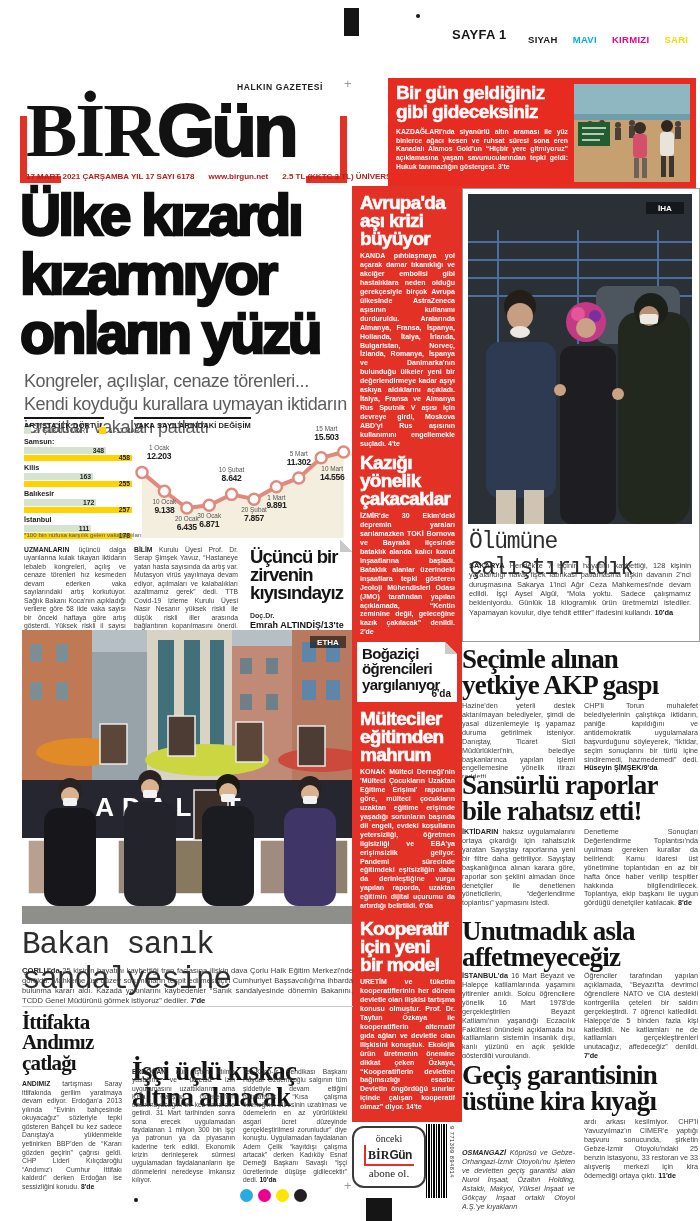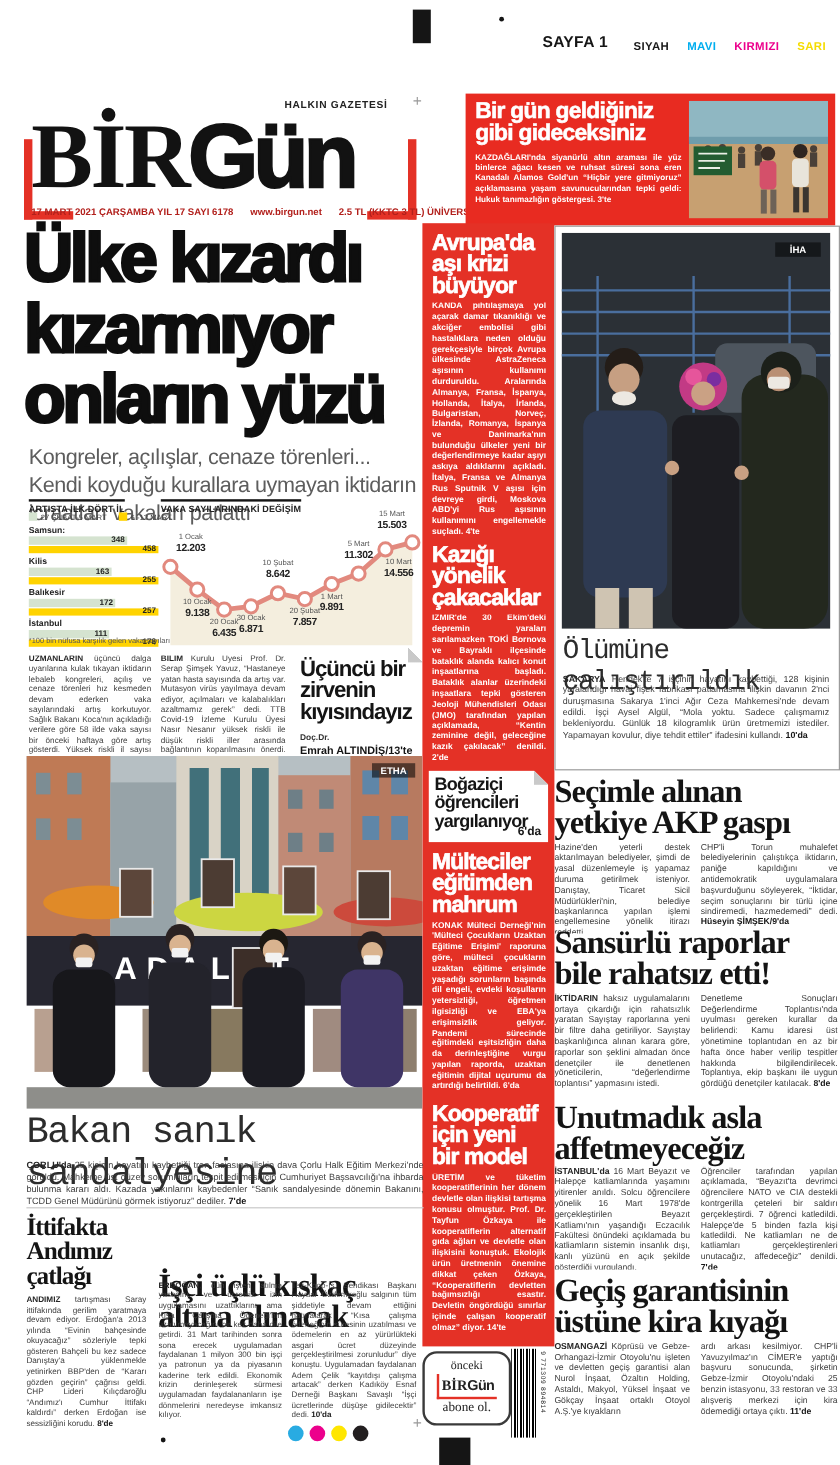--- a/index.html
+++ b/index.html
@@ -332,21 +332,21 @@
     <div>Unutmadık asla</div>
     <div>affetmeyeceğiz</div>
   </div>
   <div class="abs bodytxt rcbody" style="left:462px;top:972px;width:113px;height:86px;"><span class="lead-in">İSTANBUL'da</span><span> 16 Mart Beyazıt ve Halepçe katliamlarında yaşamını yitirenler anıldı. Solcu öğrencilere yönelik 16 Mart 1978'de gerçekleştirilen Beyazıt Katliamı'nın yaşandığı Eczacılık Fakültesi önündeki açıklamada bu katliamların sistemin insanlık dışı, kanlı yüzünü en açık şekilde gösterdiği vurgulandı.</span></div>
   <div class="abs bodytxt rcbody" style="left:584px;top:972px;width:114px;height:86px;"><span>Öğrenciler tarafından yapılan açıklamada, “Beyazıt'ta devrimci öğrencilere NATO ve CIA destekli kontrgerilla çeteleri bir saldırı gerçekleştirdi. 7 öğrenci katledildi. Halepçe'de 5 binden fazla kişi katledildi. Ne katliamları ne de katliamları gerçekleştirenleri unutacağız, affedeceğiz” denildi.</span> <b class="pref">7'de</b></div>
 
   <div class="abs serifhl" style="left:462px;top:1062px;font-size:27px;">
     <div>Geçiş garantisinin</div>
     <div>üstüne kira kıyağı</div>
   </div>
-  <div class="abs bodytxt rcbody" style="left:462px;top:1118px;width:113px;height:68px;"><span class="lead-in">OSMANGAZİ</span><span> Köprüsü ve Gebze-Orhangazi-İzmir Otoyolu'nu işleten ve devletten geçiş garantisi alan Nurol İnşaat, Özaltın Holding, Astaldı, Makyol, Yüksel İnşaat ve Gökçay İnşaat ortaklı Otoyol A.Ş.'ye kıyakların</span></div>
+  <div class="abs bodytxt rcbody" style="left:462px;top:1149px;width:113px;height:68px;font-style:italic;"><span class="lead-in">OSMANGAZİ</span><span> Köprüsü ve Gebze-Orhangazi-İzmir Otoyolu'nu işleten ve devletten geçiş garantisi alan Nurol İnşaat, Özaltın Holding, Astaldı, Makyol, Yüksel İnşaat ve Gökçay İnşaat ortaklı Otoyol A.Ş.'ye kıyakların</span></div>
   <div class="abs bodytxt rcbody" style="left:584px;top:1118px;width:114px;height:68px;"><span>ardı arkası kesilmiyor. CHP'li Yavuzyılmaz'ın CİMER'e yaptığı başvuru sonucunda, şirketin Gebze-İzmir Otoyolu'ndaki 25 benzin istasyonu, 33 restoran ve 33 alışveriş merkezi için kira ödemediği ortaya çıktı.</span> <b class="pref">11'de</b></div>
 
   <svg class="abs" style="left:22px;top:630px;" width="330" height="294" viewBox="0 0 330 294">
     <rect x="0" y="0" width="330" height="150" fill="#b6bfc3"></rect>
     <g>
       <rect x="0" y="0" width="70" height="150" fill="#bf7a55"></rect>
       <rect x="8" y="14" width="12" height="18" fill="#7c8d94"></rect>
         <rect x="34" y="14" width="12" height="18" fill="#7c8d94"></rect>
         <rect x="8" y="52" width="12" height="18" fill="#7c8d94"></rect>
         <rect x="34" y="52" width="12" height="18" fill="#7c8d94"></rect>

